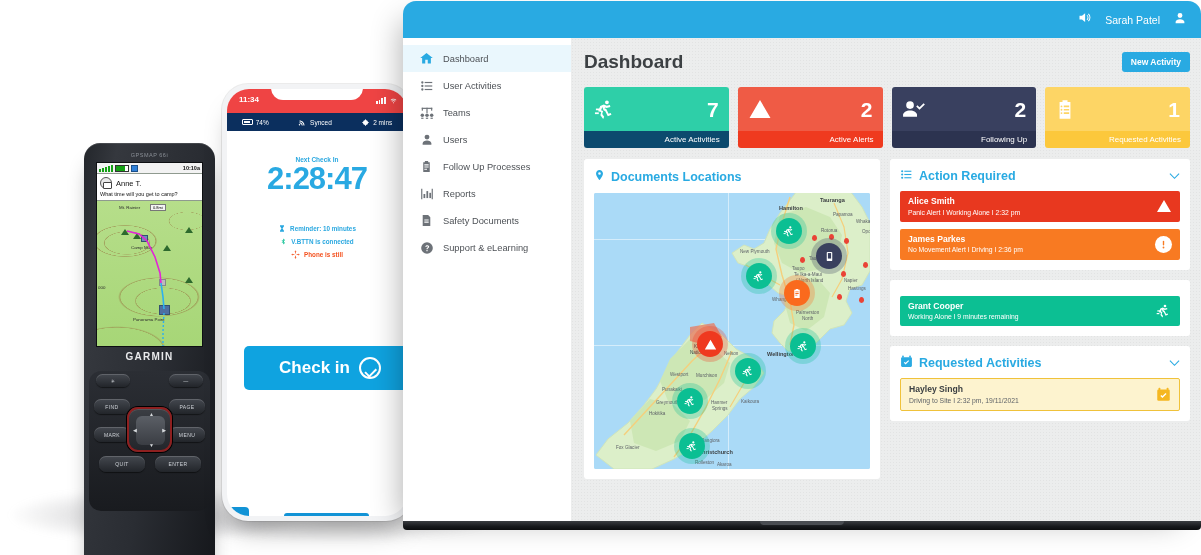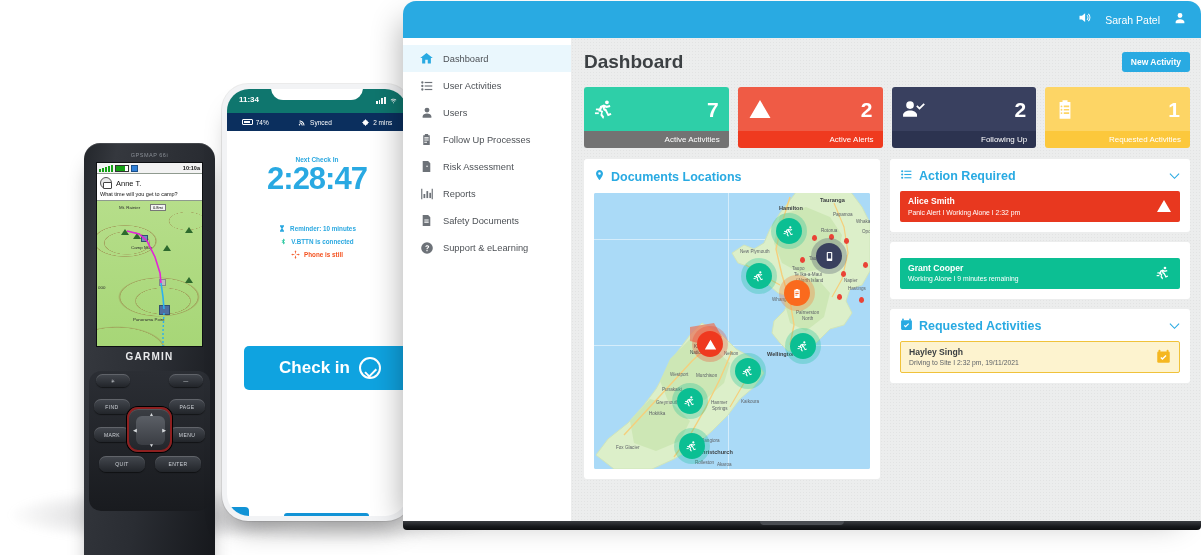--- a/index.html
+++ b/index.html
@@ -58,21 +58,21 @@
   .dpad-in{ position:absolute; left:7px; top:7px; width:29px; height:29px; border-radius:6px;
     background:linear-gradient(180deg,#5b5f66,#3a3d43); }
   .dp-a{ position:absolute; color:#d7dadd; font-size:5px; }
 
   
   .phone{ position:absolute; left:222px; top:84px; width:190px; height:437px;
     background:#f2f3f5; border-radius:26px; padding:5px;
     box-shadow:0 18px 26px -10px rgba(0,0,0,.35), 0 0 0 1px rgba(0,0,0,.08); }
   .phone-screen{ position:absolute; left:5px; top:5px; width:180px; height:427px;
     background:#fff; border-radius:22px; overflow:hidden; }
-  .ph-statusbar{ height:24px; background:#0f766e; position:relative; }
+  .ph-statusbar{ height:24px; background:#ef4444; position:relative; }
   .ph-time{ position:absolute; left:12px; top:6px; color:#fff; font-size:8px; font-weight:bold; }
   .ph-notch{ position:absolute; left:44px; top:-9px; width:92px; height:20px; background:#fff; border-radius:0 0 12px 12px; }
   .ph-sig{ position:absolute; right:9px; top:7px; display:flex; align-items:flex-end; gap:1px; }
   .ph-sig i{ display:block; width:1.8px; background:#fff; }
   .ph-title{ background:#1fa7e0; color:#fff; text-align:center; font-size:8.5px; padding:3px 0 7px; }
   .ph-darkbar{ background:#0b2f5e; height:18px; display:flex; align-items:center; justify-content:space-around;
     color:#fff; font-size:6.5px; }
   .ph-darkbar span{ display:flex; align-items:center; gap:3px; }
   .mini-batt{ width:11px; height:6px; border:1px solid #fff; border-radius:1px; position:relative; }
   .mini-batt:before{ content:""; position:absolute; left:1px; top:1px; bottom:1px; width:6px; background:#fff; }
@@ -352,20 +352,37 @@
                 <circle cx="4" cy="12" r="2"></circle>
                 <circle cx="4" cy="18" r="2"></circle>
                 <rect x="8" y="5" width="13" height="2"></rect>
                 <rect x="8" y="11" width="13" height="2"></rect>
                 <rect x="8" y="17" width="13" height="2"></rect>
               </svg>
             </span>
           <span class="s-lbl">User Activities</span>
         </div>
 
+        <div class="s-item">
+          <span class="s-ic">
+              <svg width="14" height="14" viewBox="0 0 24 24" fill="currentColor">
+                <rect x="3" y="3" width="18" height="2"></rect>
+                <rect x="3" y="3" width="2" height="5"></rect>
+                <rect x="19" y="3" width="2" height="5"></rect>
+                <rect x="11" y="3" width="2" height="9"></rect>
+                <circle cx="4" cy="16" r="3"></circle>
+                <circle cx="12" cy="16" r="3"></circle>
+                <circle cx="20" cy="16" r="3"></circle>
+                <rect x="2" y="20" width="4" height="2"></rect>
+                <rect x="10" y="20" width="4" height="2"></rect>
+                <rect x="18" y="20" width="4" height="2"></rect>
+              </svg>
+            </span>
+          <span class="s-lbl">Teams</span>
+        </div>
 
         <div class="s-item">
           <span class="s-ic">
               <svg width="14" height="14" viewBox="0 0 24 24" fill="currentColor">
                 <circle cx="12" cy="7" r="4.2"></circle>
                 <path d="M12 13c-4 0-7.5 2.2-7.5 4.8V20h15v-2.2C19.5 15.2 16 13 12 13z"></path>
               </svg>
             </span>
           <span class="s-lbl">Users</span>
         </div>
@@ -373,28 +390,20 @@
 
         <div class="s-item">
           <span class="s-ic">
               <svg width="13" height="13" viewBox="0 0 24 24" fill="currentColor">
                 <path d="M9 2h6v2h3v18H6V4h3V2zm-1 6v2h8V8H8zm0 4v2h8v-2H8zm0 4v2h5v-2H8z"></path>
               </svg>
             </span>
           <span class="s-lbl">Follow Up Processes</span>
         </div>
 
-        <div class="s-item">
-          <span class="s-ic">
-              <svg width="13" height="13" viewBox="0 0 24 24" fill="currentColor">
-                <path d="M5 2h10l4 4v16H5V2zm8 8a1.4 1.4 0 100 2.8 1.4 1.4 0 000-2.8zm-1 4.2h2V19h-2v-4.8z"></path>
-              </svg>
-            </span>
-          <span class="s-lbl">Risk Assessment</span>
-        </div>
 
         <div class="s-item">
           <span class="s-ic">
               <svg width="14" height="14" viewBox="0 0 24 24" fill="currentColor">
                 <rect x="2" y="3" width="2" height="18"></rect>
                 <rect x="20" y="3" width="2" height="18"></rect>
                 <rect x="6" y="12" width="3" height="7"></rect>
                 <rect x="11" y="7" width="3" height="12"></rect>
                 <rect x="16" y="10" width="3" height="9"></rect>
               </svg>
@@ -434,21 +443,21 @@
             <div class="card-top" style="background:#2ecfa8">
               <span class="card-ic">
                   <svg width="23" height="23" viewBox="0 0 24 24" fill="#fff">
                     <path d="M15.5 4.5a2 2 0 11-4 0 2 2 0 014 0zM8.7 9.4l-1.3 3.3 2.1.9-.9 3.2 2 2.8-1 2.3-2.9-3.9.8-3.3-3.2-1 2.2-5.4 3.7-1.6 3.2 1.5 3.2-.8.5 2-4 1-1.3-.5-.9.7 1.9 1 2.4 4.9 2.2-.9.8 1.8-3.8 1.6-2.6-5.3-1.9-.9z"></path>
                     <rect x="2" y="11" width="4" height="1.8"></rect>
                     <rect x="1" y="15" width="4" height="1.8"></rect>
                   </svg>
                 </span>
               <span class="card-num">7</span>
             </div>
-            <div class="card-bot" style="background:#737373">Active Activities</div>
+            <div class="card-bot" style="background:#0c4a6e">Active Activities</div>
           </div>
 
           <div class="card">
             <div class="card-top" style="background:#ef5b45">
               <span class="card-ic">
                   <svg width="24" height="24" viewBox="0 0 24 24" fill="#fff">
                     <path d="M12 3L1.5 21h21L12 3zm1 13h-2v2h2v-2zm0-7h-2v5h2V9z"></path>
                   </svg>
                 </span>
               <span class="card-num">2</span>
@@ -649,20 +658,34 @@
                   <div class="nm">Alice Smith</div>
                   <div class="sub">Panic Alert I Working Alone I 2:32 pm</div>
                 </div>
                 <div class="rico">
                     <svg width="16" height="16" viewBox="0 0 24 24" fill="#fff">
                       <path d="M12 3L1.5 21h21L12 3zm1 13h-2v2h2v-2zm0-7h-2v5h2V9z"></path>
                     </svg>
                   </div>
               </div>
 
+              <div class="row r-org">
+                <div class="txt">
+                  <div class="nm">James Parkes</div>
+                  <div class="sub">No Movement Alert I Driving I 2:36 pm</div>
+                </div>
+                <div class="rico">
+                  <span class="badge-c">
+                      <svg width="11" height="11" viewBox="0 0 24 24" fill="#f87a22">
+                        <rect x="10.5" y="4" width="3" height="10" rx="1.5"></rect>
+                        <circle cx="12" cy="18.5" r="2"></circle>
+                      </svg>
+                    </span>
+                </div>
+              </div>
             </div>
 
             <div class="sect">
 
               <div class="row r-grn">
                 <div class="txt">
                   <div class="nm">Grant Cooper</div>
                   <div class="sub">Working Alone I 9 minutes remaining</div>
                 </div>
                 <div class="rico">

